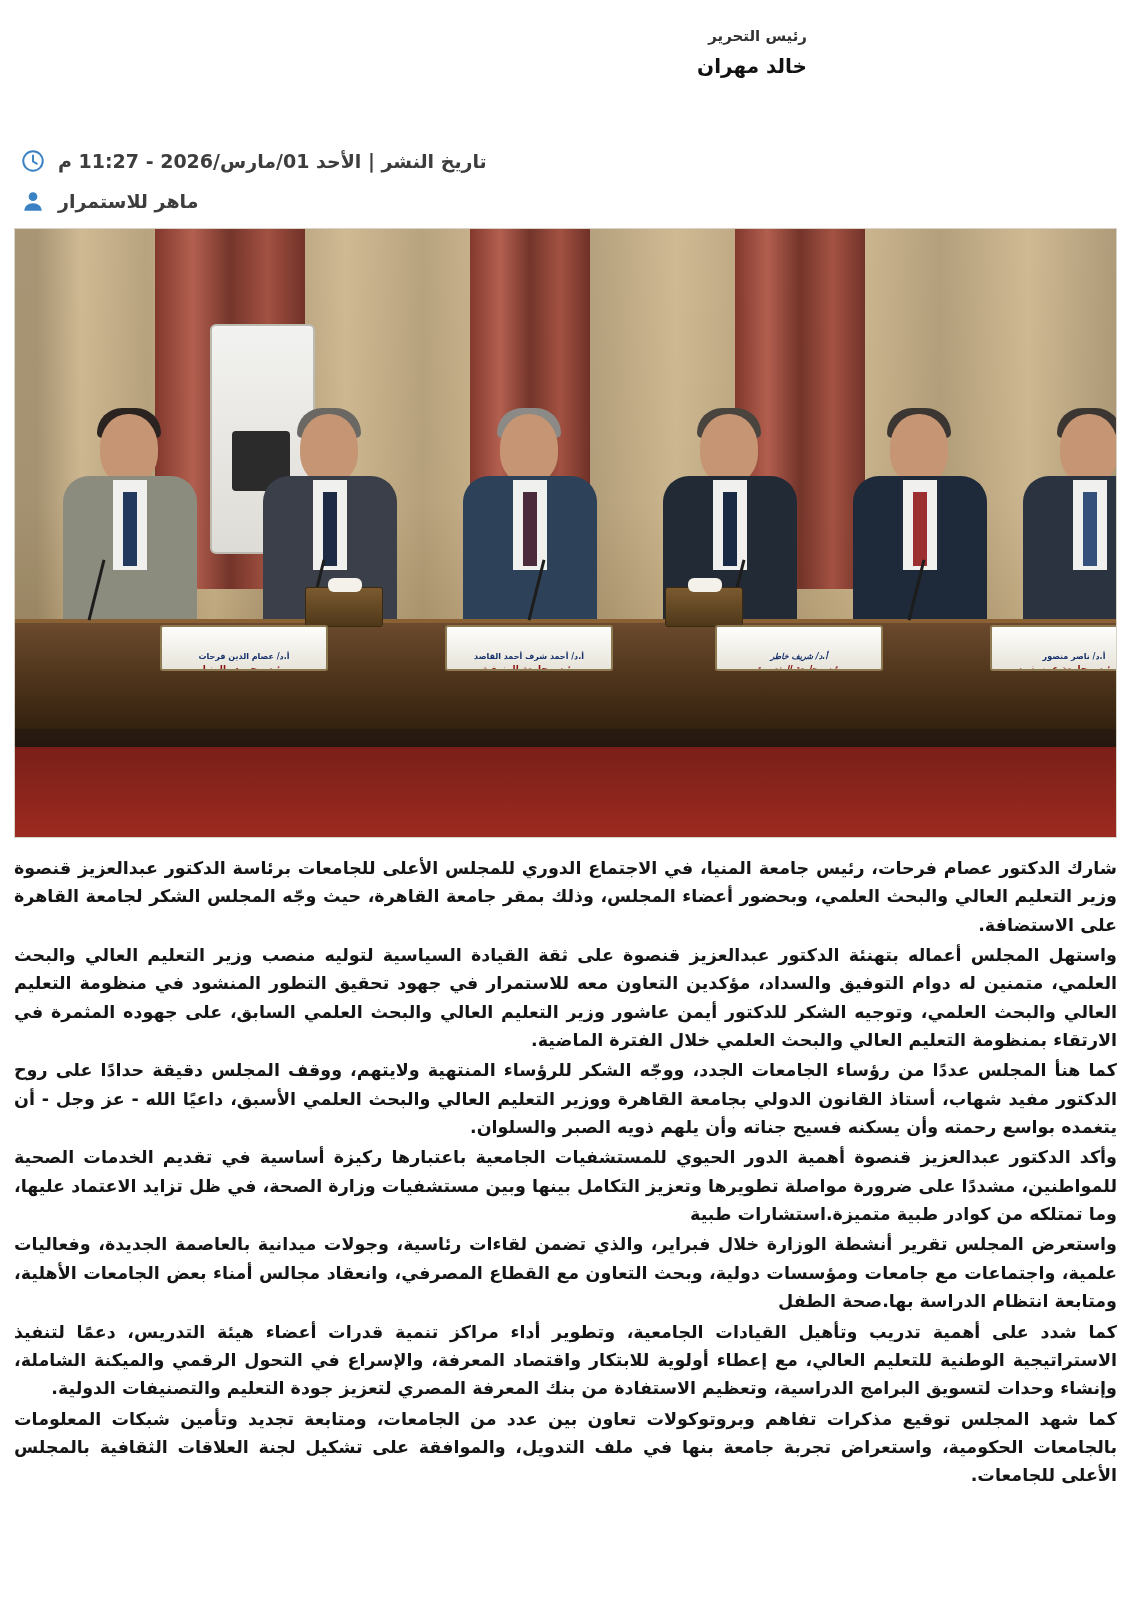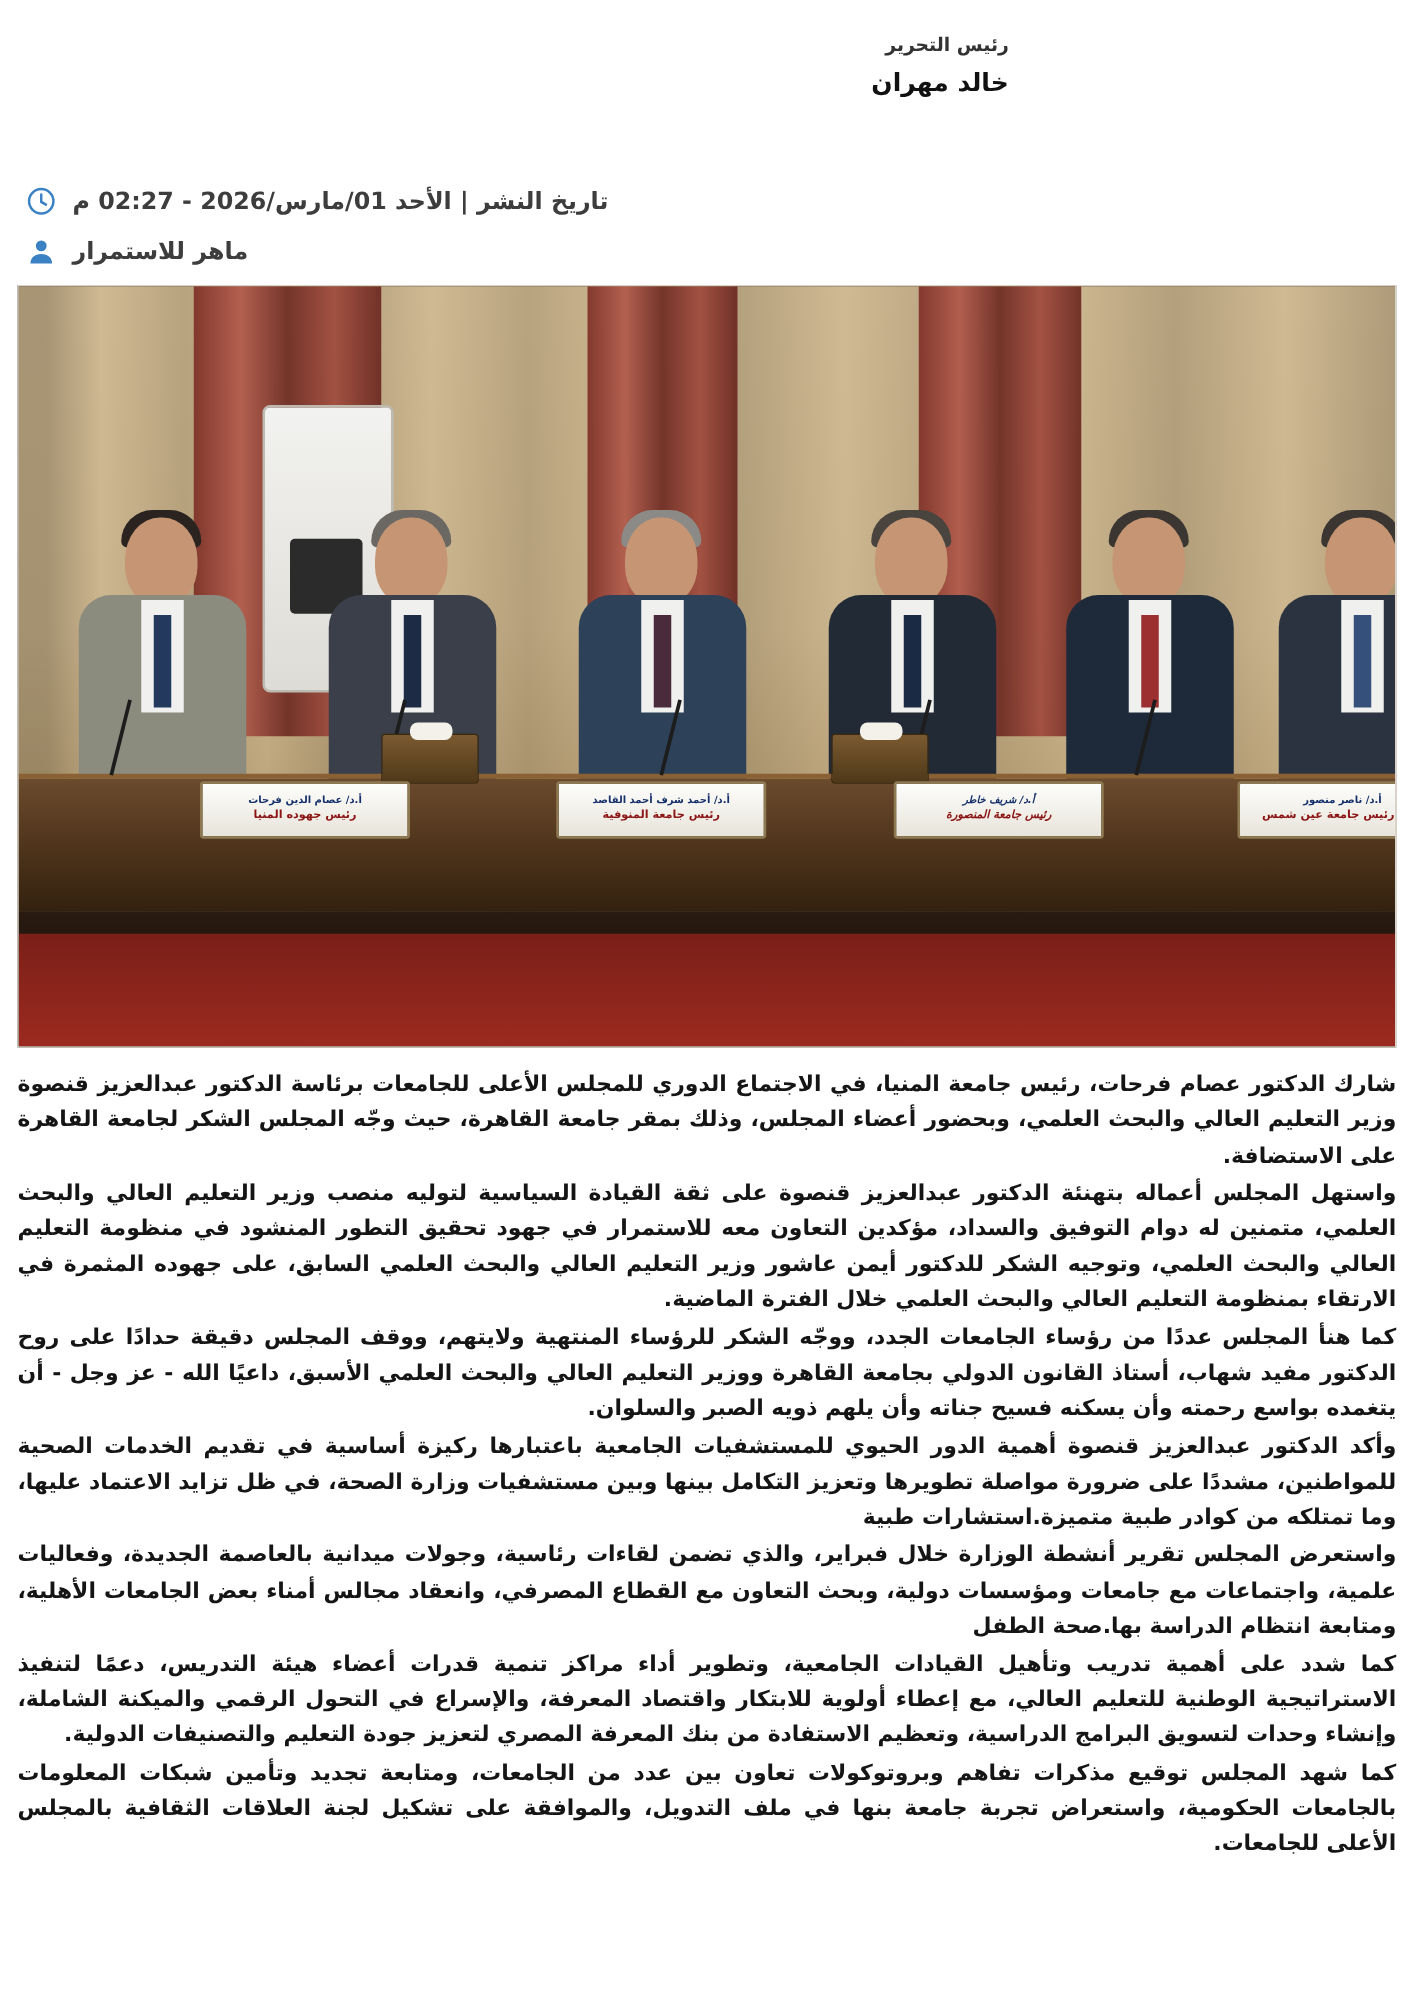--- a/index.html
+++ b/index.html
@@ -272,21 +272,21 @@
     position: absolute;
     top: 396px;
     width: 168px;
     height: 46px;
     background: linear-gradient(180deg,#fdfdfb,#e7e4da);
     border: 2px solid #8d7a53;
     border-radius: 3px;
     font-size: 8px;
     color: #15306b;
     text-align: center;
-    padding-top: 7px;
+    padding-top: 24px;
     line-height: 1.5;
     overflow: hidden;
   }
   .photo .nameplate .np-name { font-weight: bold; font-size: 8px; }
   .photo .nameplate .np-role { font-size: 9px; color: #8b1414; font-weight: bold; }
   .photo .mic {
     position: absolute;
     top: 330px;
     width: 3px;
     height: 62px;
@@ -341,21 +341,21 @@
 
 
   <div class="meta">
     <div class="meta-row">
       <span class="meta-icon">
         <svg viewBox="0 0 24 24" fill="none" stroke="#3b82c4" stroke-width="1.8">
           <circle cx="12" cy="12" r="9"></circle>
           <path d="M12 7v5.5l3.5 2" stroke-linecap="round"></path>
         </svg>
       </span>
-      <span class="meta-text">تاريخ النشر | الأحد 01/مارس/2026 - 02:27 م</span>
+      <span class="meta-text">تاريخ النشر | الأحد 01/مارس/2026 - 11:27 م</span>
     </div>
     <div class="meta-row">
       <span class="meta-icon">
         <svg viewBox="0 0 24 24" fill="#3b82c4">
           <circle cx="12" cy="8" r="4"></circle>
           <path d="M4 21c0-4.4 3.6-7 8-7s8 2.6 8 7z"></path>
         </svg>
       </span>
       <span class="meta-text">ماهر للاستمرار</span>
     </div>

